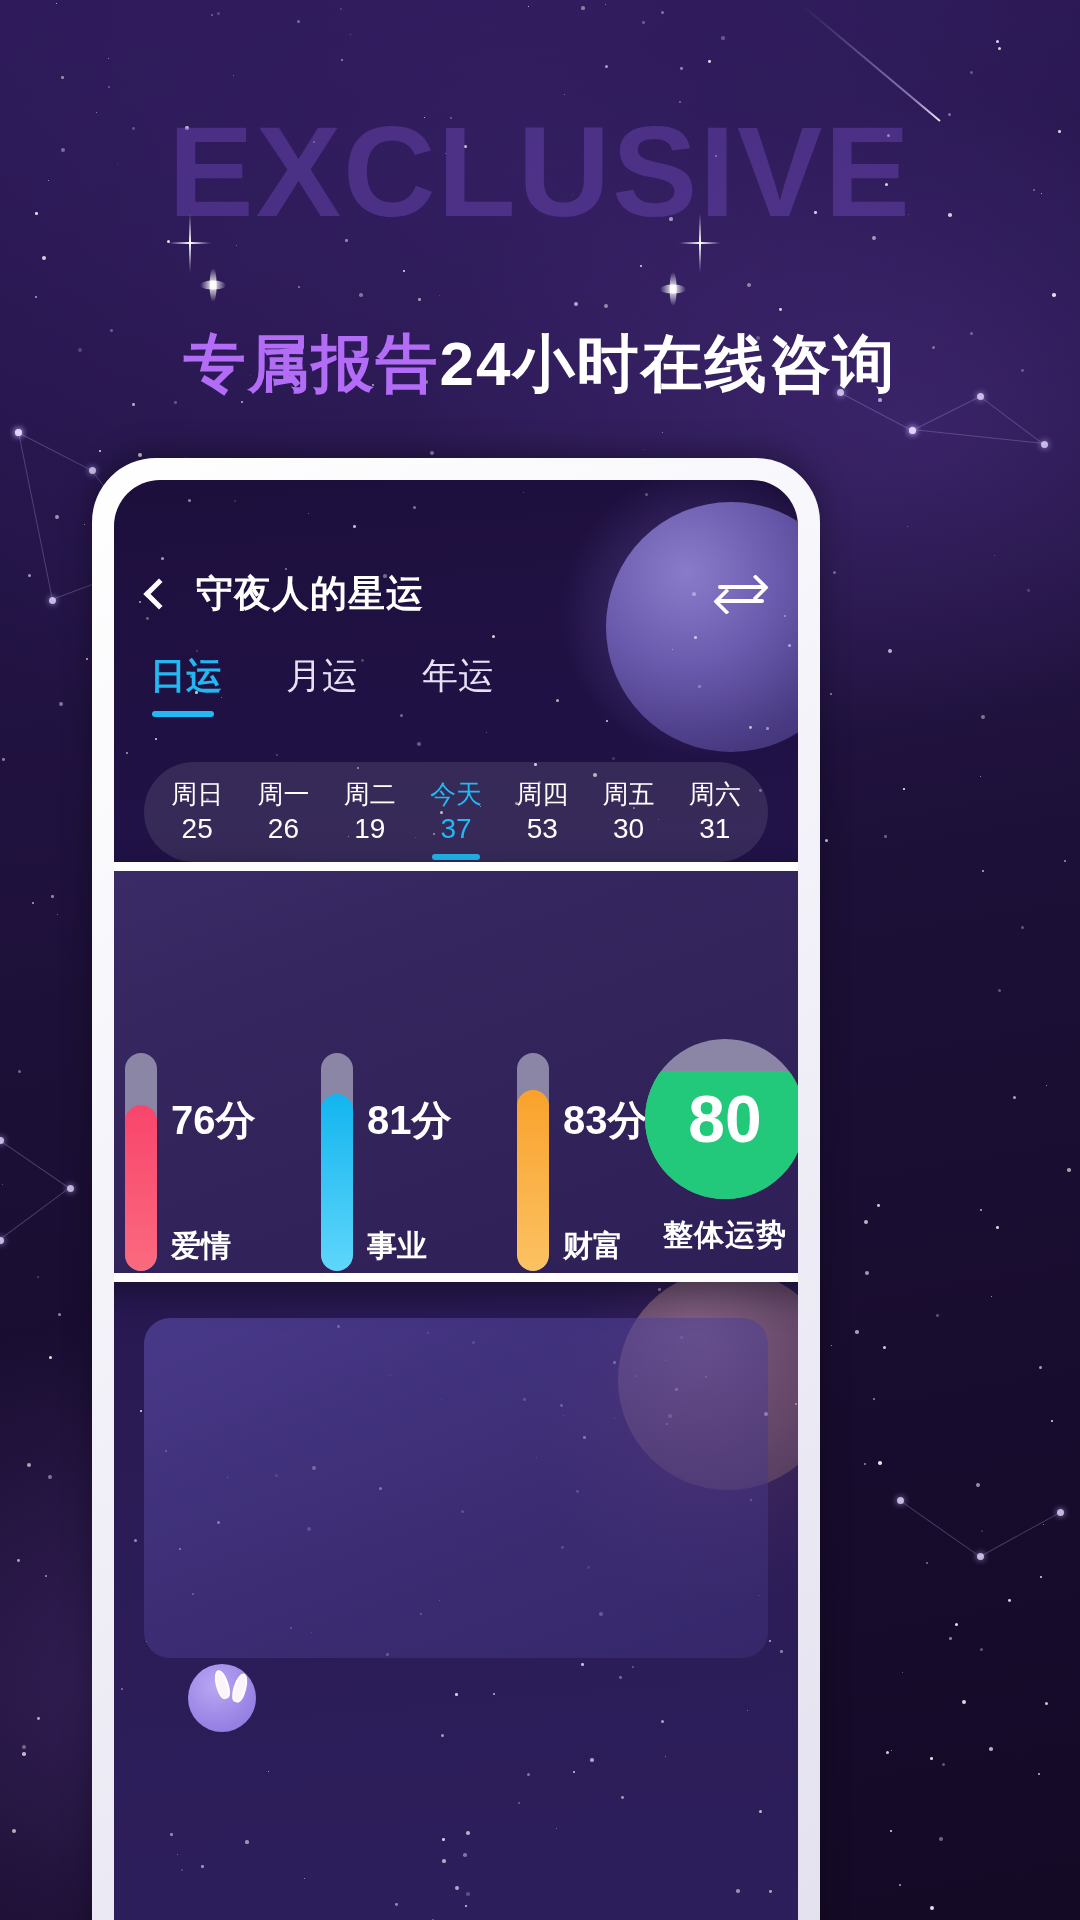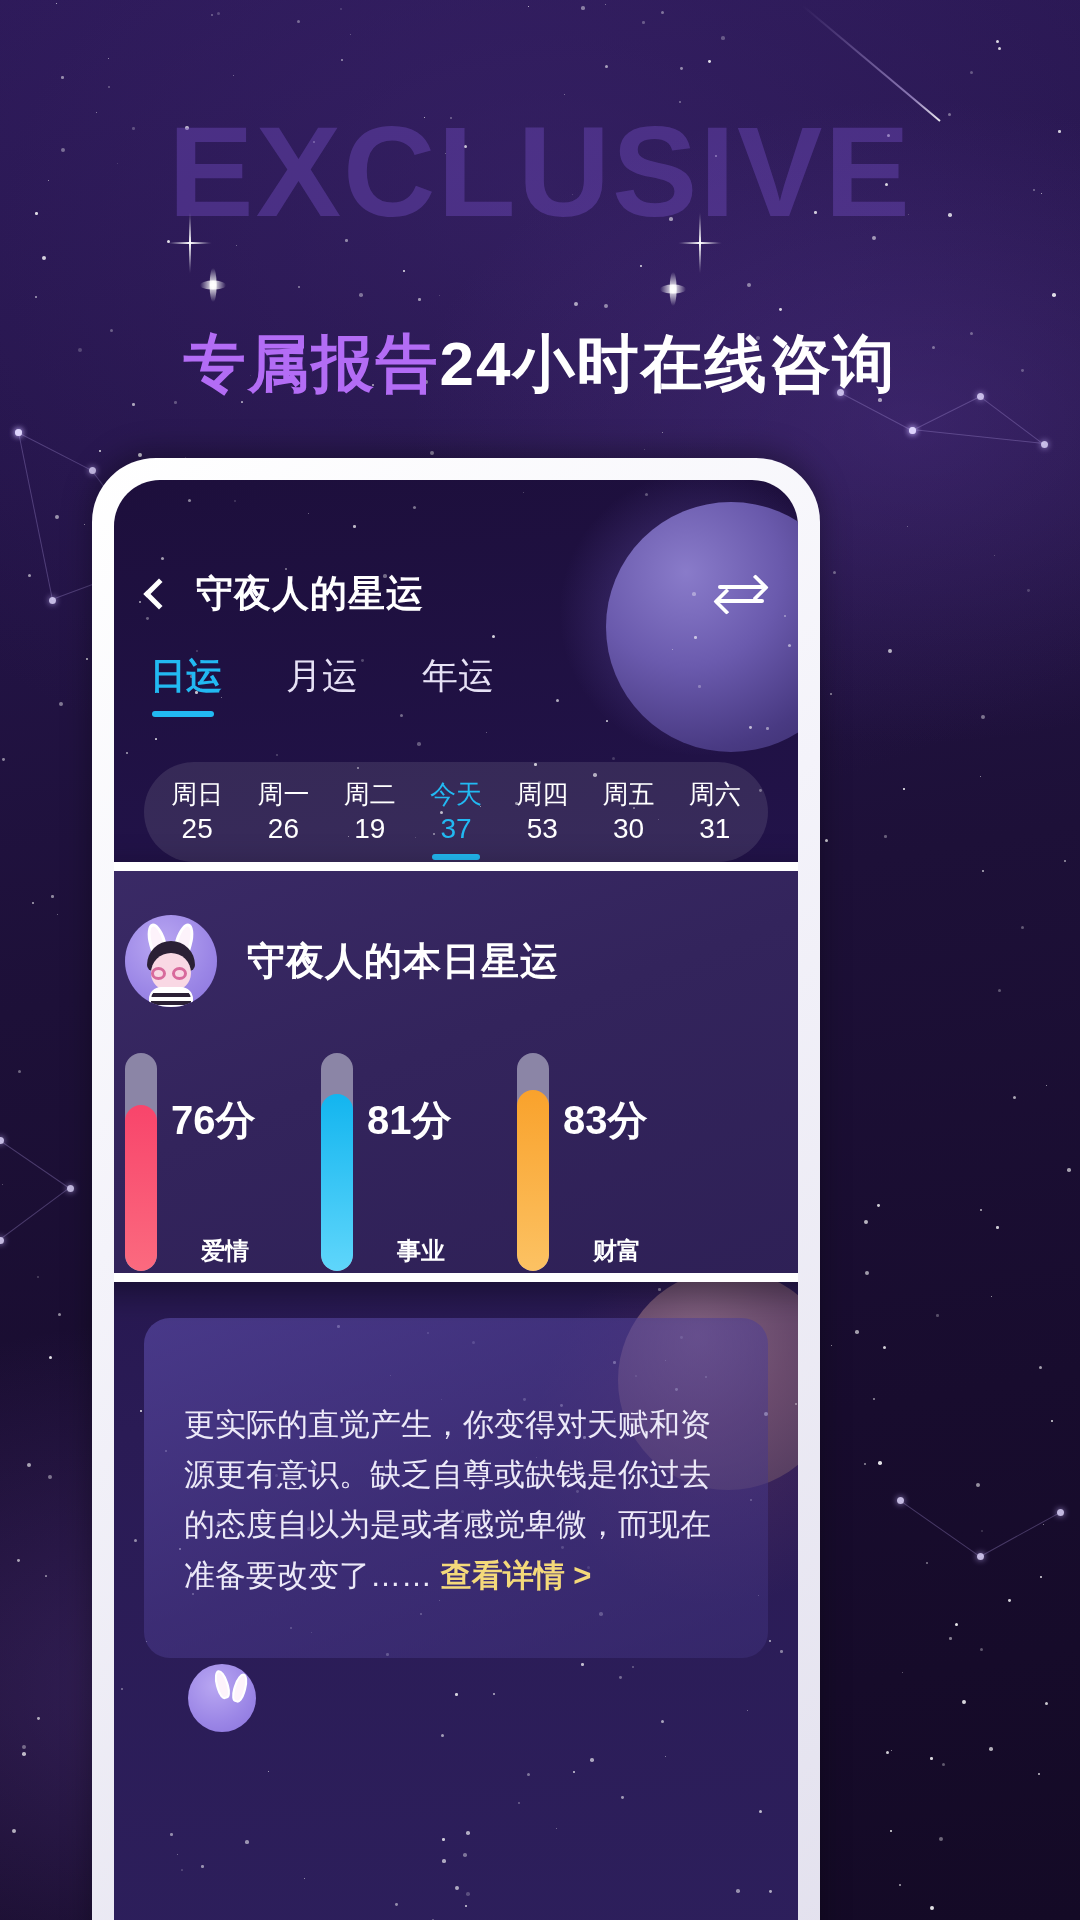--- a/index.html
+++ b/index.html
@@ -130,21 +130,21 @@
     background:radial-gradient(circle at 40% 32%, #b9a7f2 0%, #9b86e6 60%, #8a73dd 100%);
     flex:0 0 auto;
   }
   #fc-title { color:#fff; font-size:38px; font-weight:bold; margin-left:30px; letter-spacing:1px; }
 
   #bars { position:absolute; left:50px; top:180px; width:700px; height:220px; }
   .bar-item { position:absolute; bottom:0; }
   .bar-track { width:32px; height:218px; border-radius:16px; background:#8b85a6; position:relative; overflow:hidden; }
   .bar-fill { position:absolute; left:0; bottom:0; width:100%; border-radius:16px; }
   .bar-score { position:absolute; left:46px; top:40px; font-size:40px; font-weight:bold; color:#fff; white-space:nowrap; }
-  .bar-label { position:absolute; left:46px; bottom:4px; font-size:24px; font-weight:bold; color:#fff; white-space:nowrap;margin-left:30px; }
+  .bar-label { position:absolute; left:46px; bottom:4px; font-size:30px; font-weight:bold; color:#fff; white-space:nowrap; }
 
   #overall { position:absolute; right:44px; top:168px; width:160px; text-align:center; }
   #overall-circle {
     width:160px; height:160px; border-radius:50%;
     background:#8b85a6; position:relative; overflow:hidden;
     display:flex; align-items:center; justify-content:center;
   }
   #overall-fill { position:absolute; left:0; bottom:0; width:100%; background:#22c97a; }
   #overall-num { position:relative; z-index:2; color:#fff; font-size:66px; font-weight:bold; line-height:1; }
   #overall-label { margin-top:16px; color:#fff; font-size:30px; font-weight:bold; letter-spacing:1px; }
@@ -821,40 +821,27 @@
           <div class="dow">周五</div>
           <div class="num">30</div>
         </div>
       <div class="day">
           <div class="dow">周六</div>
           <div class="num">31</div>
         </div>
     </div>
 
     <div id="detail-card">
-      <div id="detail-body"><span>更实际的直觉产生，你变得对天赋和资源更有意识。缺乏自尊或缺钱是你过去的态度自以为是或者感觉卑微，而现在准备要改变了……</span> <span id="detail-more">查看详情 &gt;</span></div>
     </div>
     <div id="bottom-avatar">
       <div class="av-ear l" style="transform:scale(0.74) rotate(-16deg);transform-origin:left top;"></div>
       <div class="av-ear r" style="transform:scale(0.74) rotate(16deg);transform-origin:left top;"></div>
     </div>
 
     <div id="fortune-card">
-      <div id="fc-head">
-        <div id="avatar">
-          <div class="av-ear l"></div>
-          <div class="av-ear r"></div>
-          <div class="av-hair"></div>
-          <div class="av-face"></div>
-          <div class="av-glass l"></div>
-          <div class="av-glass r"></div>
-          <div class="av-body"></div>
-        </div>
-        <div id="fc-title">守夜人的本日星运</div>
-      </div>
 
       <div id="bars">
         <div class="bar-item" style="left:0;">
           <div class="bar-track">
             <div class="bar-fill" id="fill0" style="height: 76%; background: linear-gradient(rgb(248, 69, 107) 0%, rgb(251, 106, 127) 100%);"></div>
           </div>
           <div class="bar-score">76分</div>
           <div class="bar-label">爱情</div>
         </div>
         <div class="bar-item" style="left:196px;">
@@ -866,16 +853,23 @@
         </div>
         <div class="bar-item" style="left:392px;">
           <div class="bar-track">
             <div class="bar-fill" id="fill2" style="height: 83%; background: linear-gradient(rgb(249, 162, 44) 0%, rgb(252, 194, 99) 100%);"></div>
           </div>
           <div class="bar-score">83分</div>
           <div class="bar-label">财富</div>
         </div>
       </div>
 
+      <div id="overall">
+        <div id="overall-circle">
+          <div id="overall-fill" style="height: 80%; background: rgb(34, 201, 122);"></div>
+          <div id="overall-num">80</div>
+        </div>
+        <div id="overall-label">整体运势</div>
+      </div>
     </div>
 
   </div>
 </div>
 
 </body></html>

